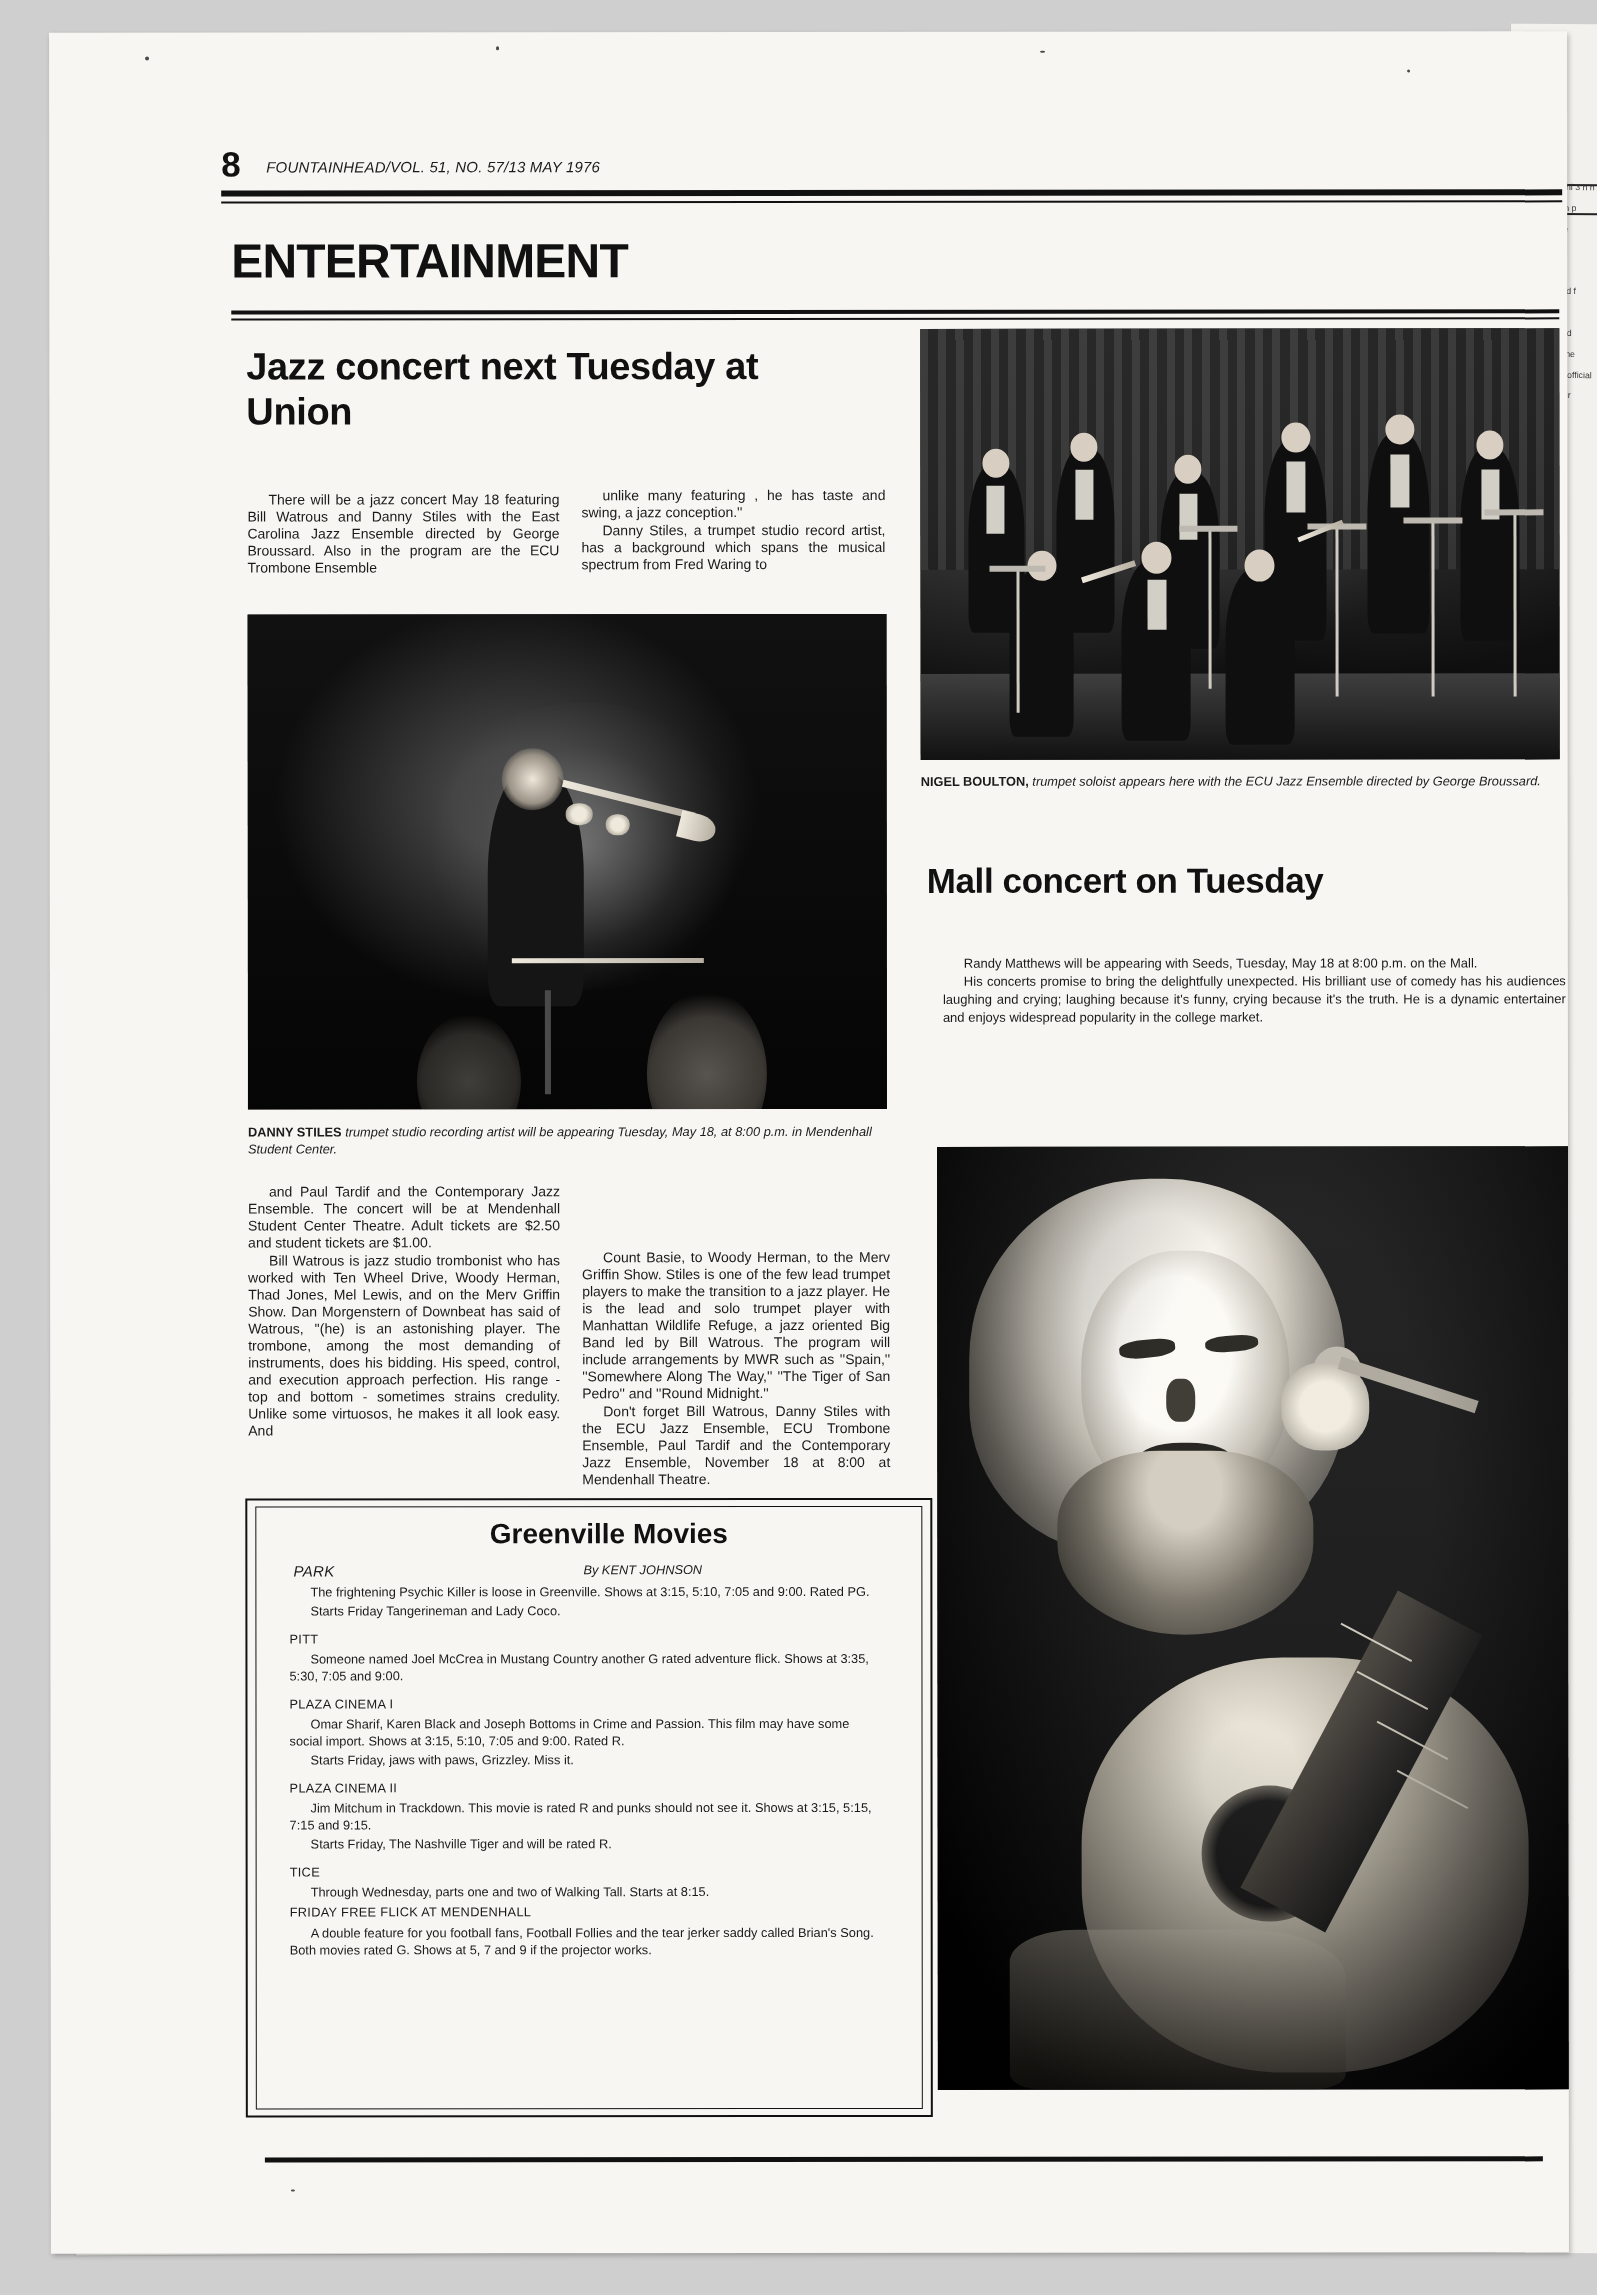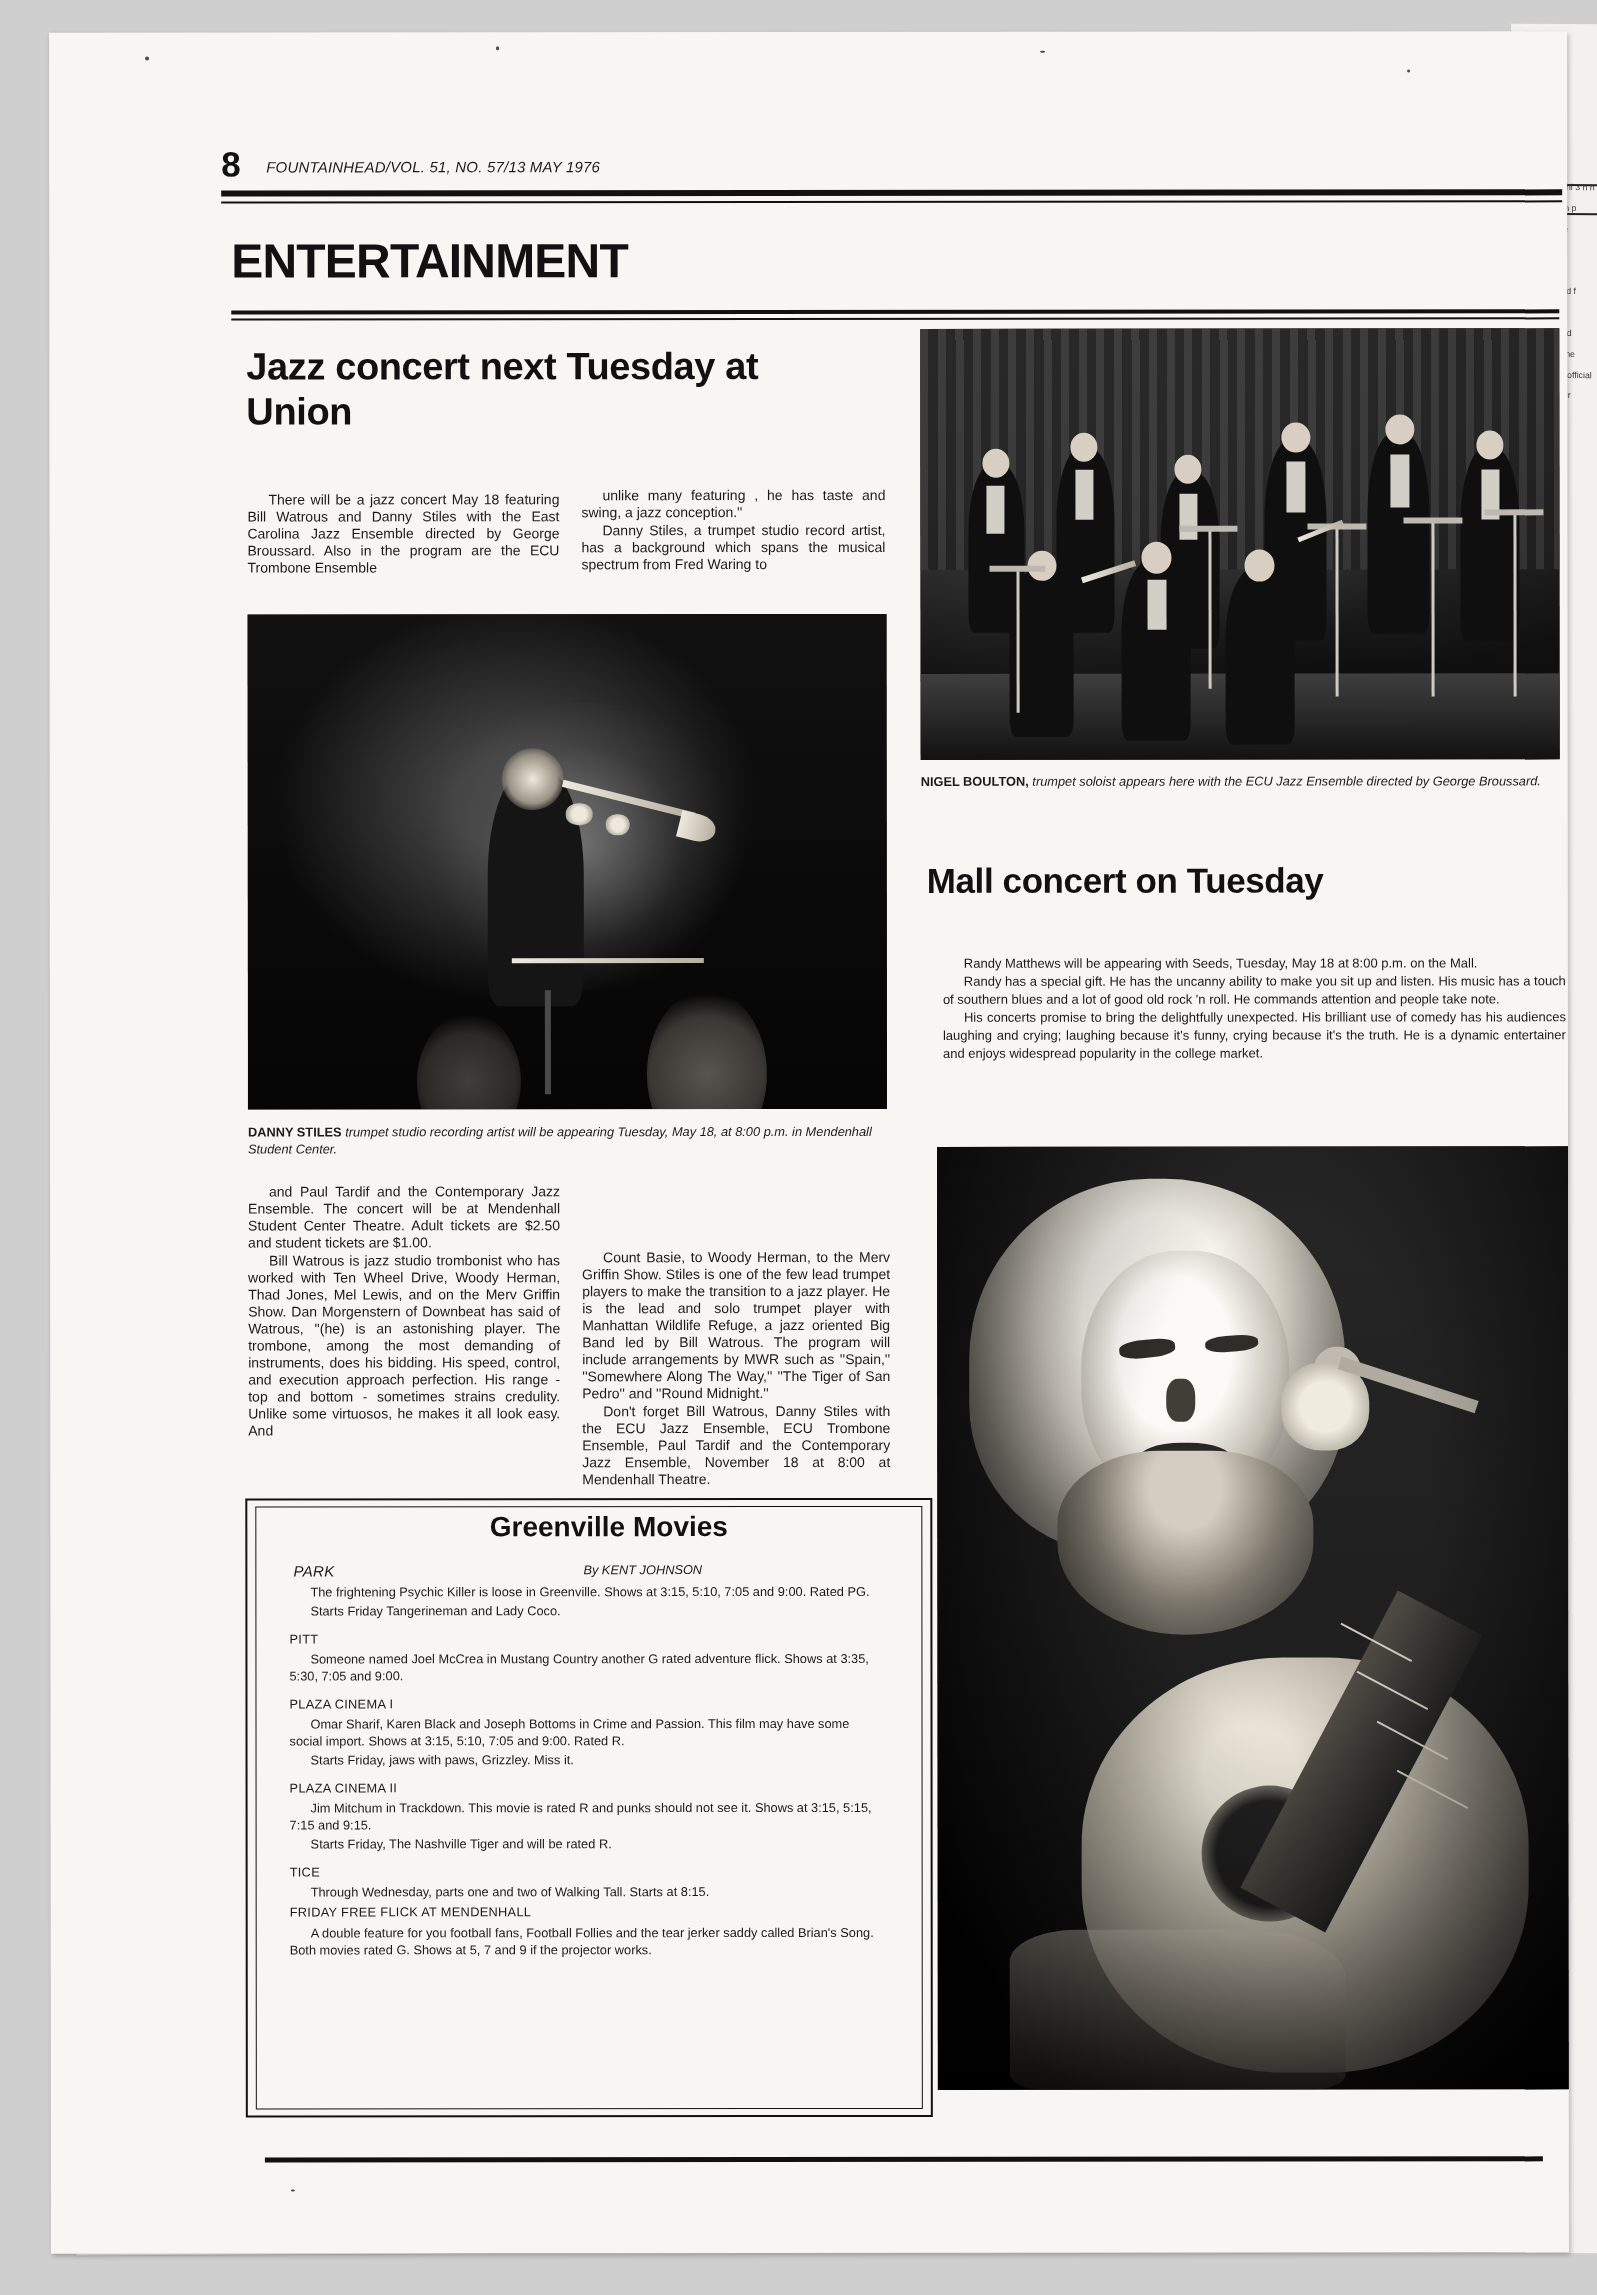--- a/index.html
+++ b/index.html
@@ -98,21 +98,21 @@
   .jazz-c3{left:198px;top:1151px;width:312px;}
   .jazz-c4{left:532px;top:1217px;width:308px;}
 
   
   .moviebox{
     position:absolute;left:195px;top:1466px;width:683px;height:615px;
     border:2.4px solid #111;background:#f7f6f3;
   }
   .moviebox-inner{position:absolute;left:8px;top:6.4px;right:8px;bottom:6.4px;border:0.8px solid #111;}
   .mv-title{
-    position:absolute;left:0;right:0;top:11px;text-align:center;
+    position:absolute;left:0;right:0;top:18px;text-align:center;
     font-size:28px;font-weight:bold;color:#111;margin-left:40px;
   }
   .mv-sub-left{position:absolute;left:46px;top:62px;font-size:15px;font-style:italic;color:#1b1b1b;letter-spacing:0.4px;}
   .mv-sub-right{position:absolute;left:336px;top:62px;font-size:12.8px;font-style:italic;color:#1b1b1b;}
   .mv-body{
     position:absolute;left:42px;top:83px;width:591px;
     font-size:12.8px;line-height:17px;color:#1a1a1a;
   }
   .mv-body .theater{margin:11.2px 0 3.2px 0;letter-spacing:0.3px;}
   .mv-body p{margin:0 0 1.6px 0;}
@@ -340,21 +340,20 @@
       <div class="horn" style="left:376px;top:200px;width:48px;height:4.8px;transform:rotate(-22deg);"></div>
     </div>
 
     <div class="cap2">
       <b>NIGEL BOULTON,</b><span> trumpet soloist appears here with the ECU Jazz Ensemble directed by George Broussard.</span>
     </div>
 
     <div class="hl-mall">Mall concert on Tuesday</div>
     <div class="mall-body">
       <p>Randy Matthews will be appearing with Seeds, Tuesday, May 18 at 8:00 p.m. on the Mall.</p>
-      <p>Randy has a special gift. He has the uncanny ability to make you sit up and listen. His music has a touch of southern blues and a lot of good old rock 'n roll. He commands attention and people take note.</p>
       <p>His concerts promise to bring the delightfully unexpected. His brilliant use of comedy has his audiences laughing and crying; laughing because it's funny, crying because it's the truth. He is a dynamic entertainer and enjoys widespread popularity in the college market.</p>
     </div>
 
     <div class="photo3">
       <div style="position:absolute;inset:0;background:linear-gradient(180deg,#0d0d0d,#000);"></div>
       <div class="singer-hair" style="left:32px;top:32px;width:376px;height:376px;"></div>
       <div class="singer-face" style="left:144px;top:104px;width:208px;height:256px;"></div>
 
       <div style="position:absolute;left:182px;top:193px;width:56px;height:17.6px;background:#17150f;border-radius:40%;transform:rotate(-6deg);"></div>
       <div style="position:absolute;left:268px;top:189px;width:53px;height:16px;background:#17150f;border-radius:40%;transform:rotate(-4deg);"></div>

